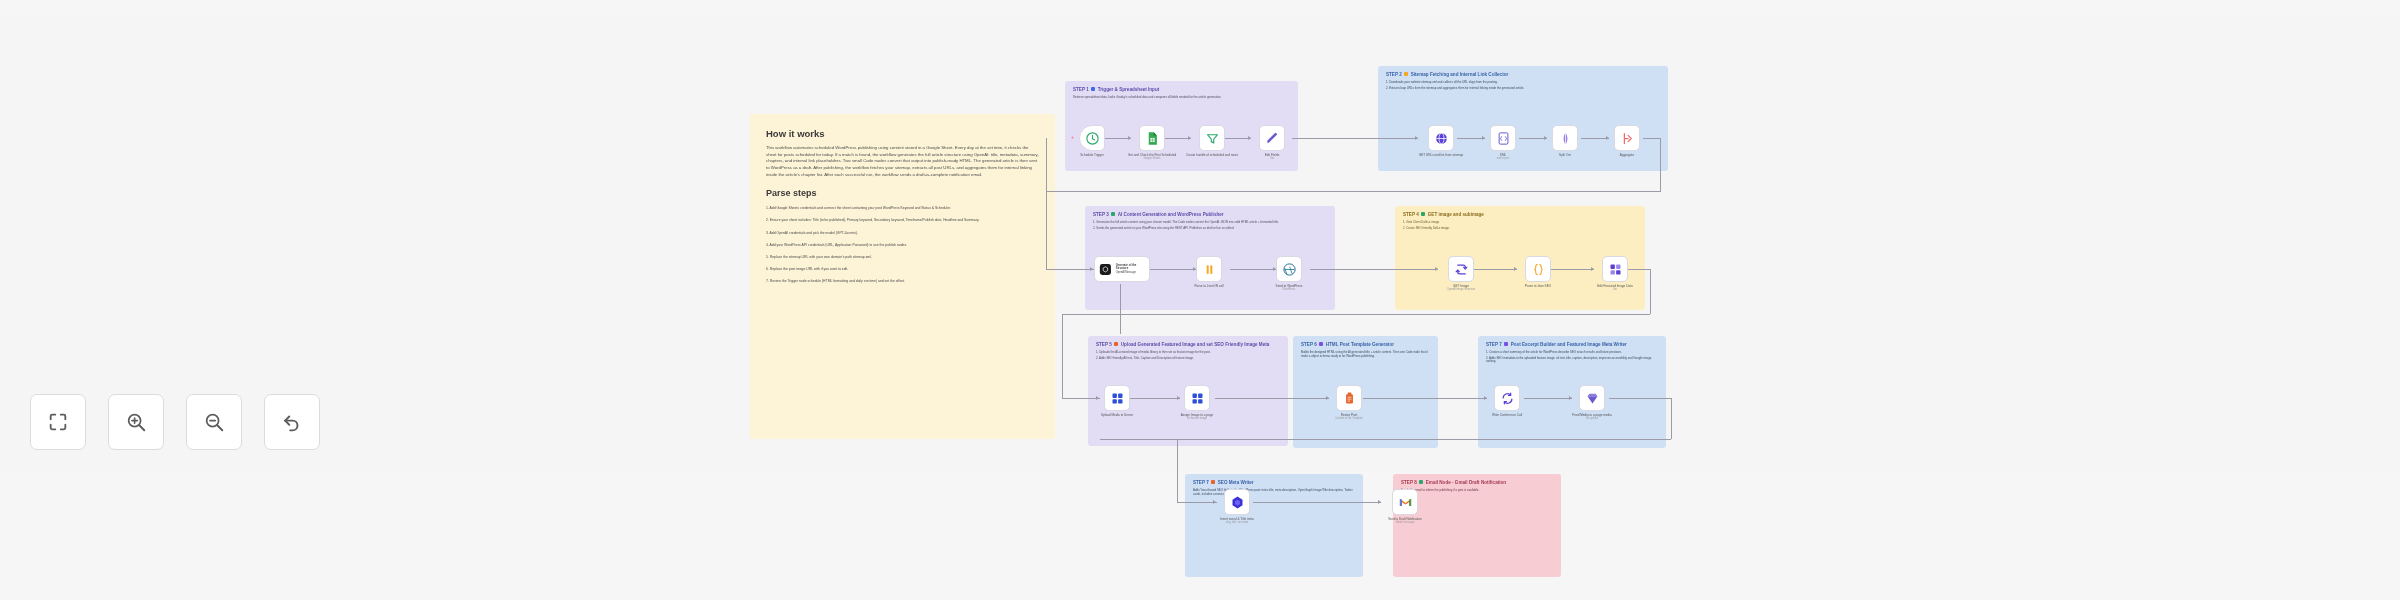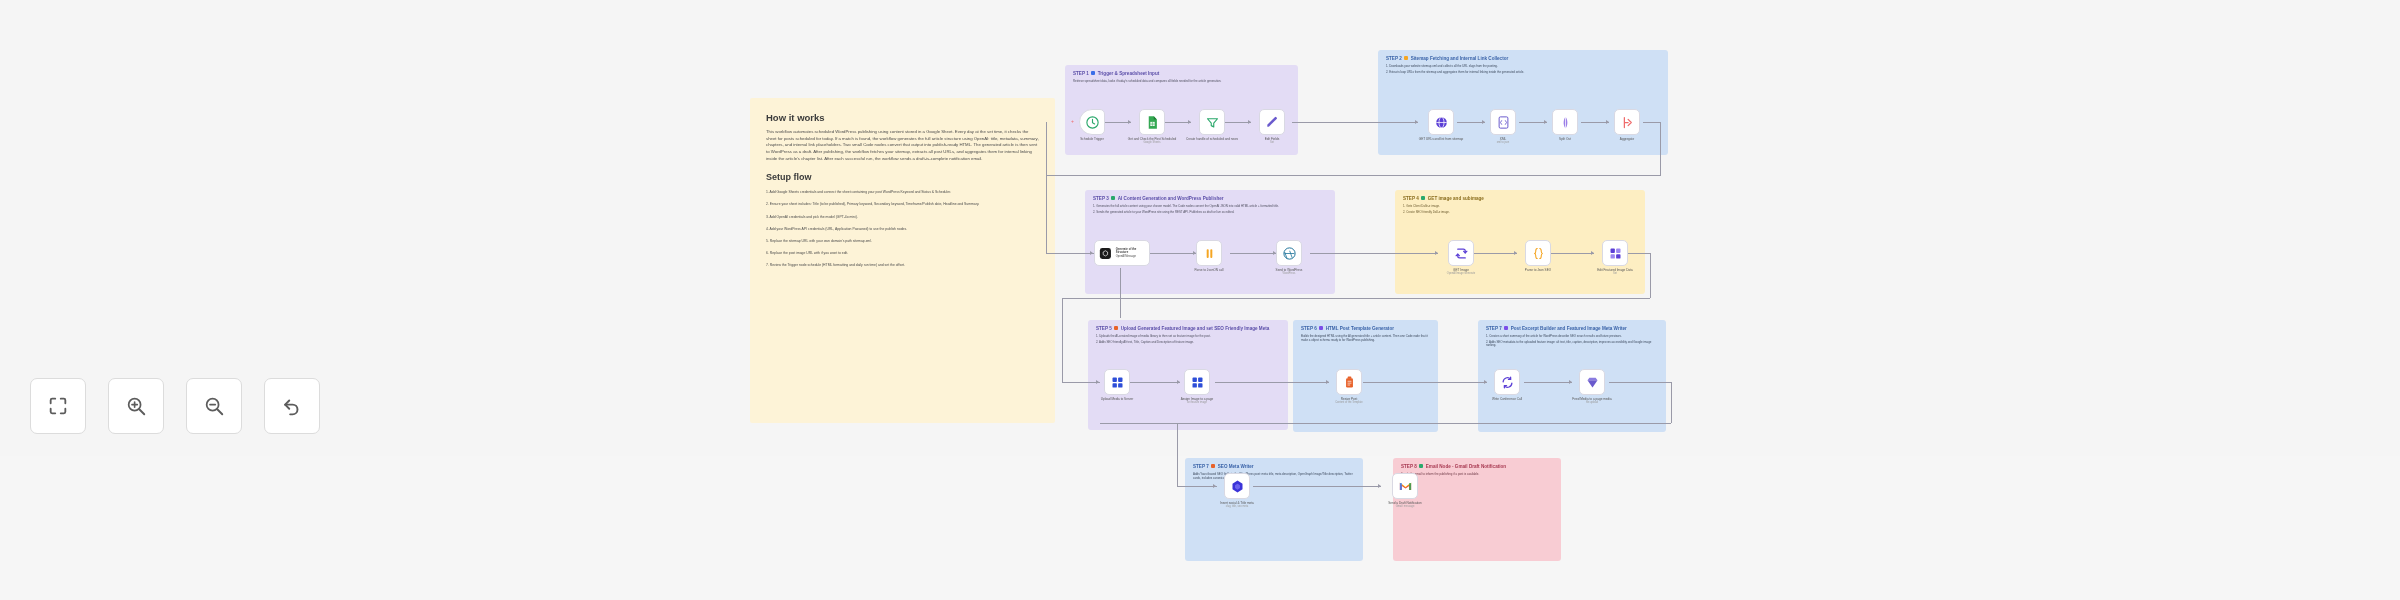--- a/index.html
+++ b/index.html
@@ -6,20 +6,21 @@
   html, body {
     width: 2400px; height: 600px;
     overflow: hidden;
     background: #f6f6f6;
     font-family: "Liberation Sans", sans-serif;
   }
   #canvas {
     position: relative;
     width: 2400px; height: 456px;
     background: #f5f5f5;
+    margin-top: 16px;
   }
 
   
   .toolbar {
     position: absolute;
     left: 30px; bottom: 22px;
     display: flex;
     gap: 22px;
     z-index: 40;
   }
@@ -153,21 +154,21 @@
   }
 </style>
 </head>
 <body>
 
 <div id="canvas">
 
   <div class="doc-sticky">
     <span class="doc-h1">How it works</span>
     <span class="doc-p">This workflow automates scheduled WordPress publishing using content stored in a Google Sheet. Every day at the set time, it checks the sheet for posts scheduled for today. If a match is found, the workflow generates the full article structure using OpenAI: title, metadata, summary, chapters, and internal link placeholders. Two small Code nodes convert that output into publish-ready HTML. The generated article is then sent to WordPress as a draft. After publishing, the workflow fetches your sitemap, extracts all post URLs, and aggregates them for internal linking inside the article's chapter list. After each successful run, the workflow sends a draft-is-complete notification email.</span>
-    <span class="doc-h2">Setup flow</span>
+    <span class="doc-h2">Parse steps</span>
     <span class="doc-step">1. Add Google Sheets credentials and connect the sheet containing your post WordPress Keyword and Status &amp; Scheduler.</span>
     <span class="doc-step">2. Ensure your sheet includes: Title (to be published), Primary keyword, Secondary keyword, Timeframe/Publish date, Headline and Summary.</span>
     <span class="doc-step">3. Add OpenAI credentials and pick the model (GPT-4o mini).</span>
     <span class="doc-step">4. Add your WordPress API credentials (URL, Application Password) to use the publish nodes.</span>
     <span class="doc-step">5. Replace the sitemap URL with your own domain's path sitemap.xml.</span>
     <span class="doc-step">6. Replace the post image URL with if you want to edit.</span>
     <span class="doc-step">7. Review the Trigger node schedule (HTML formatting and daily run time) and set the offset.</span>
   </div>
 
   <div class="edge h" style="left:1105px; top:122px; width:26px;"></div>

